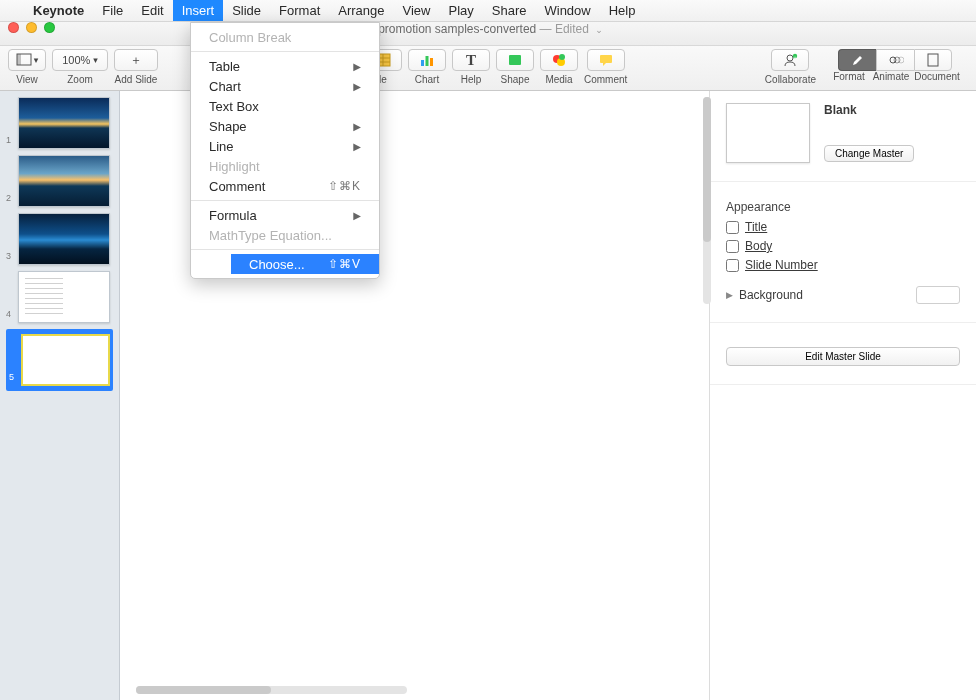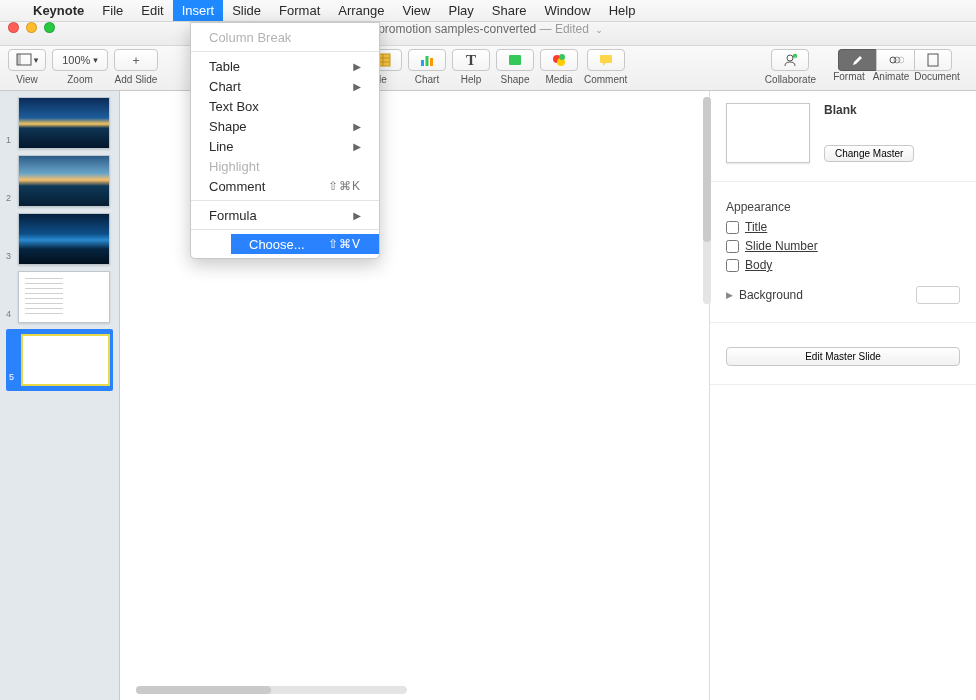--- a/index.html
+++ b/index.html
@@ -259,20 +259,23 @@
     </div>
   <div class="dd-item">
       <span>Comment</span>
       <span class="sc">⇧⌘K</span>
     </div>
   <div class="dd-item sep"></div>
   <div class="dd-item">
       <span>Formula</span>
       <span class="arrow">▶</span>
     </div>
+  <div class="dd-item disabled">
+      <span>MathType Equation...</span>
+    </div>
   <div class="dd-item sep"></div>
   <div class="dd-item hl">
       <span>Choose...</span>
       <span class="sc">⇧⌘V</span>
     </div>
 </div>
 
 <div class="main">
   <div class="slidepanel">
     <div class="thumbwrap">
@@ -317,25 +320,25 @@
         </div>
       </div>
       <hr class="insp-rule">
       <div class="sect">Appearance</div>
       <label class="chk">
           <input type="checkbox" style="">
           <span>Title</span>
         </label>
       <label class="chk">
           <input type="checkbox" style="">
-          <span>Slide Number</span>
+          <span>Body</span>
         </label>
       <label class="chk">
           <input type="checkbox" style="">
-          <span>Body</span>
+          <span>Slide Number</span>
         </label>
       <div class="disclose">
         <span style="font-size:9px;color:#888">▶</span>
         <span>Background</span>
         <div class="swatch"></div>
       </div>
       <hr class="insp-rule">
       <button class="mac-btn widebtn">Edit Master Slide</button>
       <hr class="insp-rule">
     </div>

